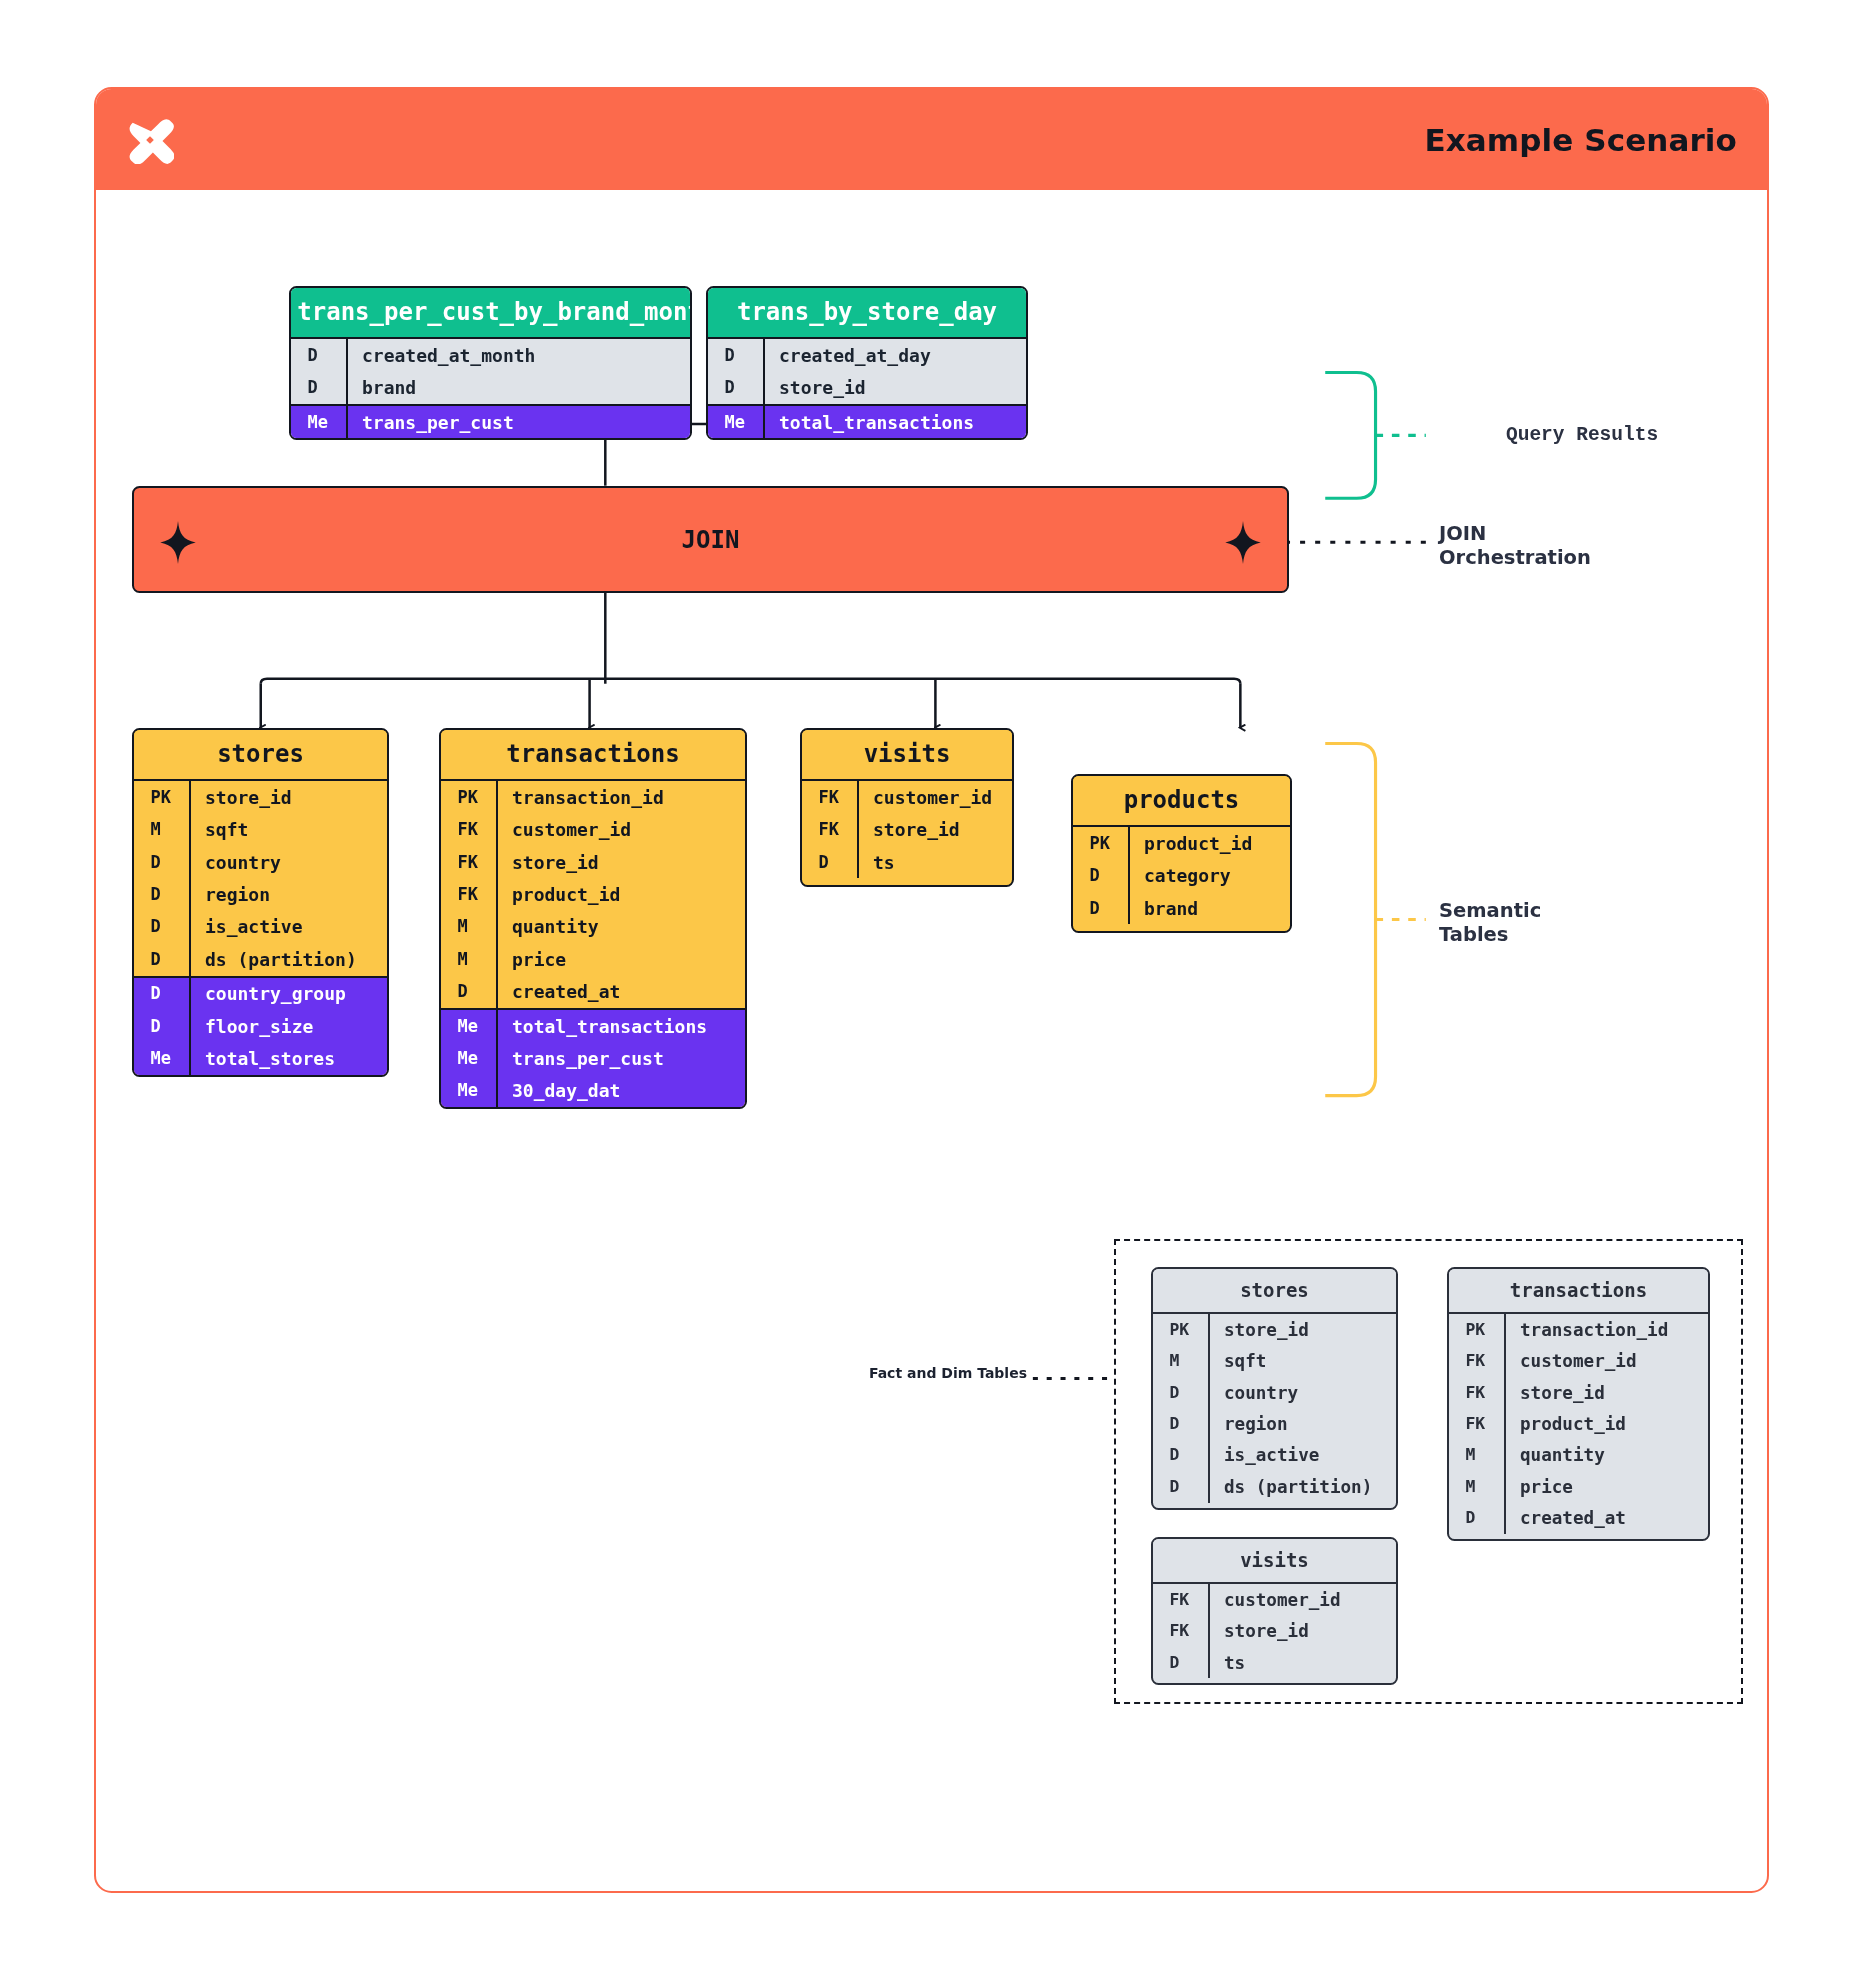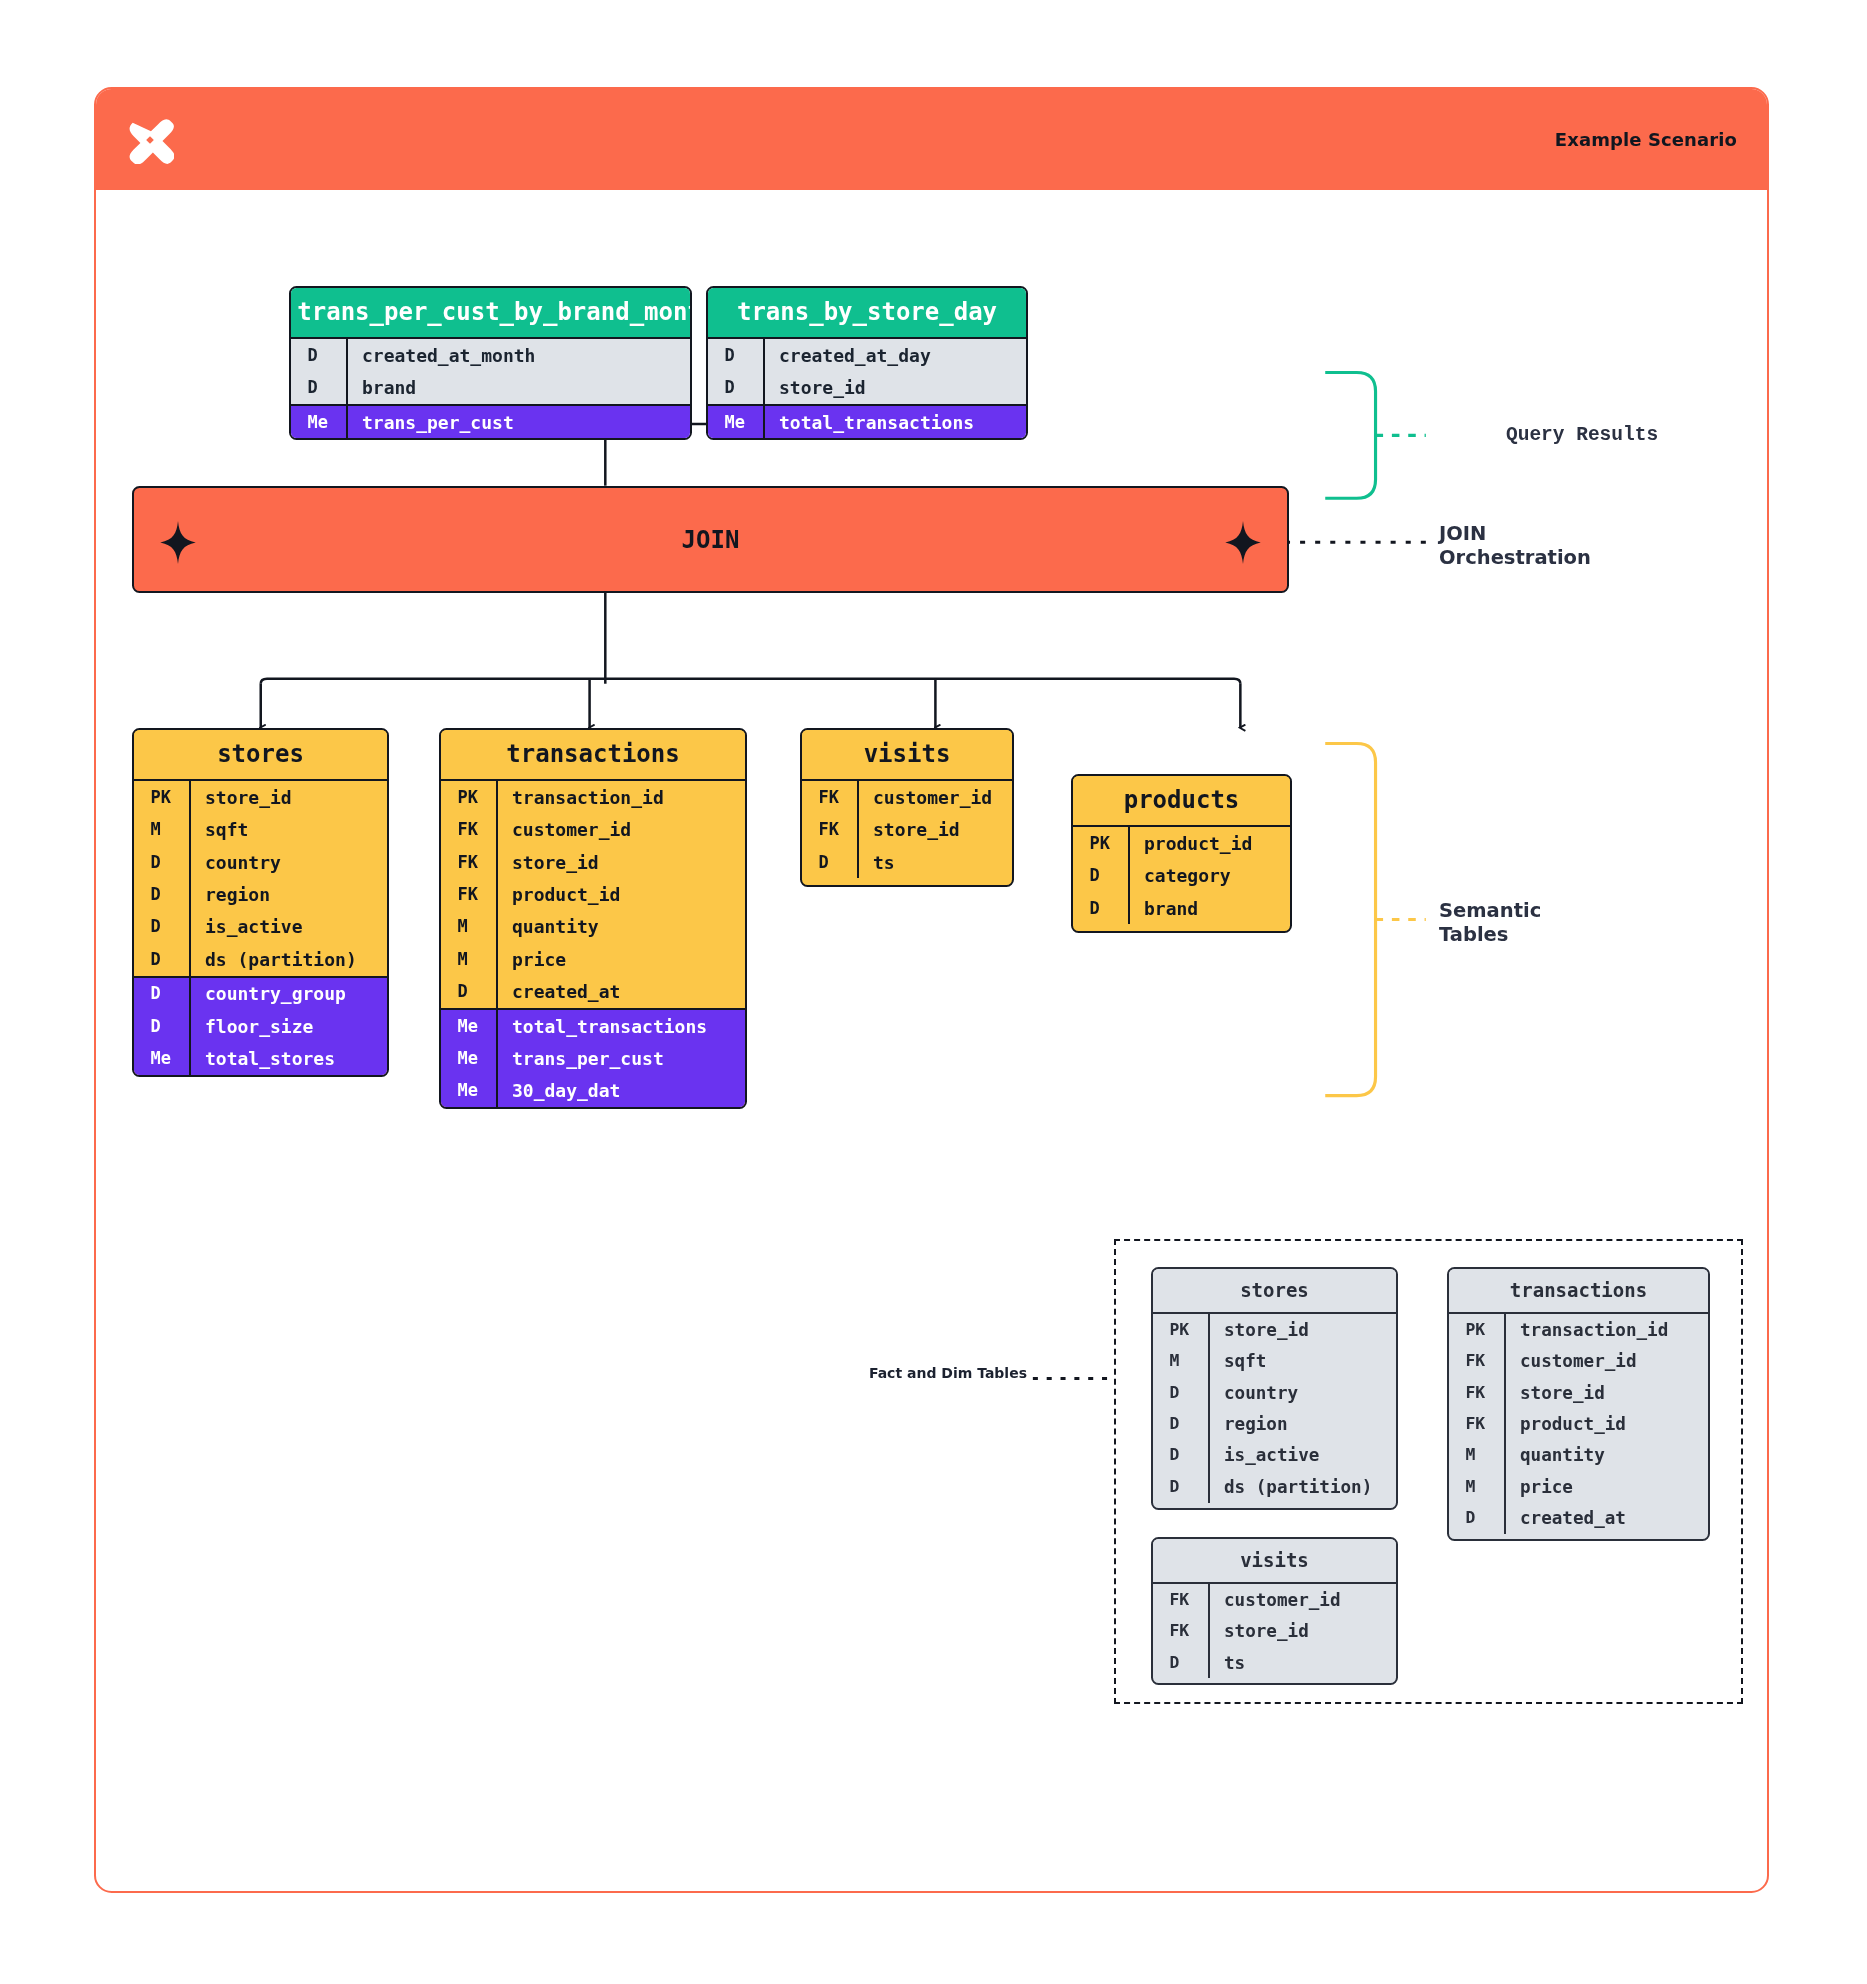--- a/index.html
+++ b/index.html
@@ -10,21 +10,21 @@
     border:2.5px solid #fc6a4c;border-radius:17.6px;background:#fff;box-sizing:border-box;
     overflow:hidden;
   }
   .card-header{
     position:absolute;left:0;top:0;width:100%;height:101px;
     background:#fc6a4c;display:flex;align-items:center;justify-content:space-between;
     padding:0 30px;box-sizing:border-box;
   }
   .logo{width:48px;height:48px;}
   .hdr-title{
-    font-family:"DejaVu Sans",sans-serif;font-weight:bold;font-size:18px;color:#11161f;
+    font-family:"DejaVu Sans",sans-serif;font-weight:bold;font-size:31px;color:#11161f;
     letter-spacing:0.1px;
   }
 
   .canvas{position:absolute;left:0;top:101px;width:100%;height:1703px;}
   .svg-layer{position:absolute;left:0;top:0;width:1670px;height:1703px;pointer-events:none;}
 
   
   .tbl{position:absolute;border:2.5px solid #12161f;border-radius:7.5px;box-sizing:border-box;
        overflow:hidden;font-family:"DejaVu Sans Mono",monospace;}
   .tbl .th{

